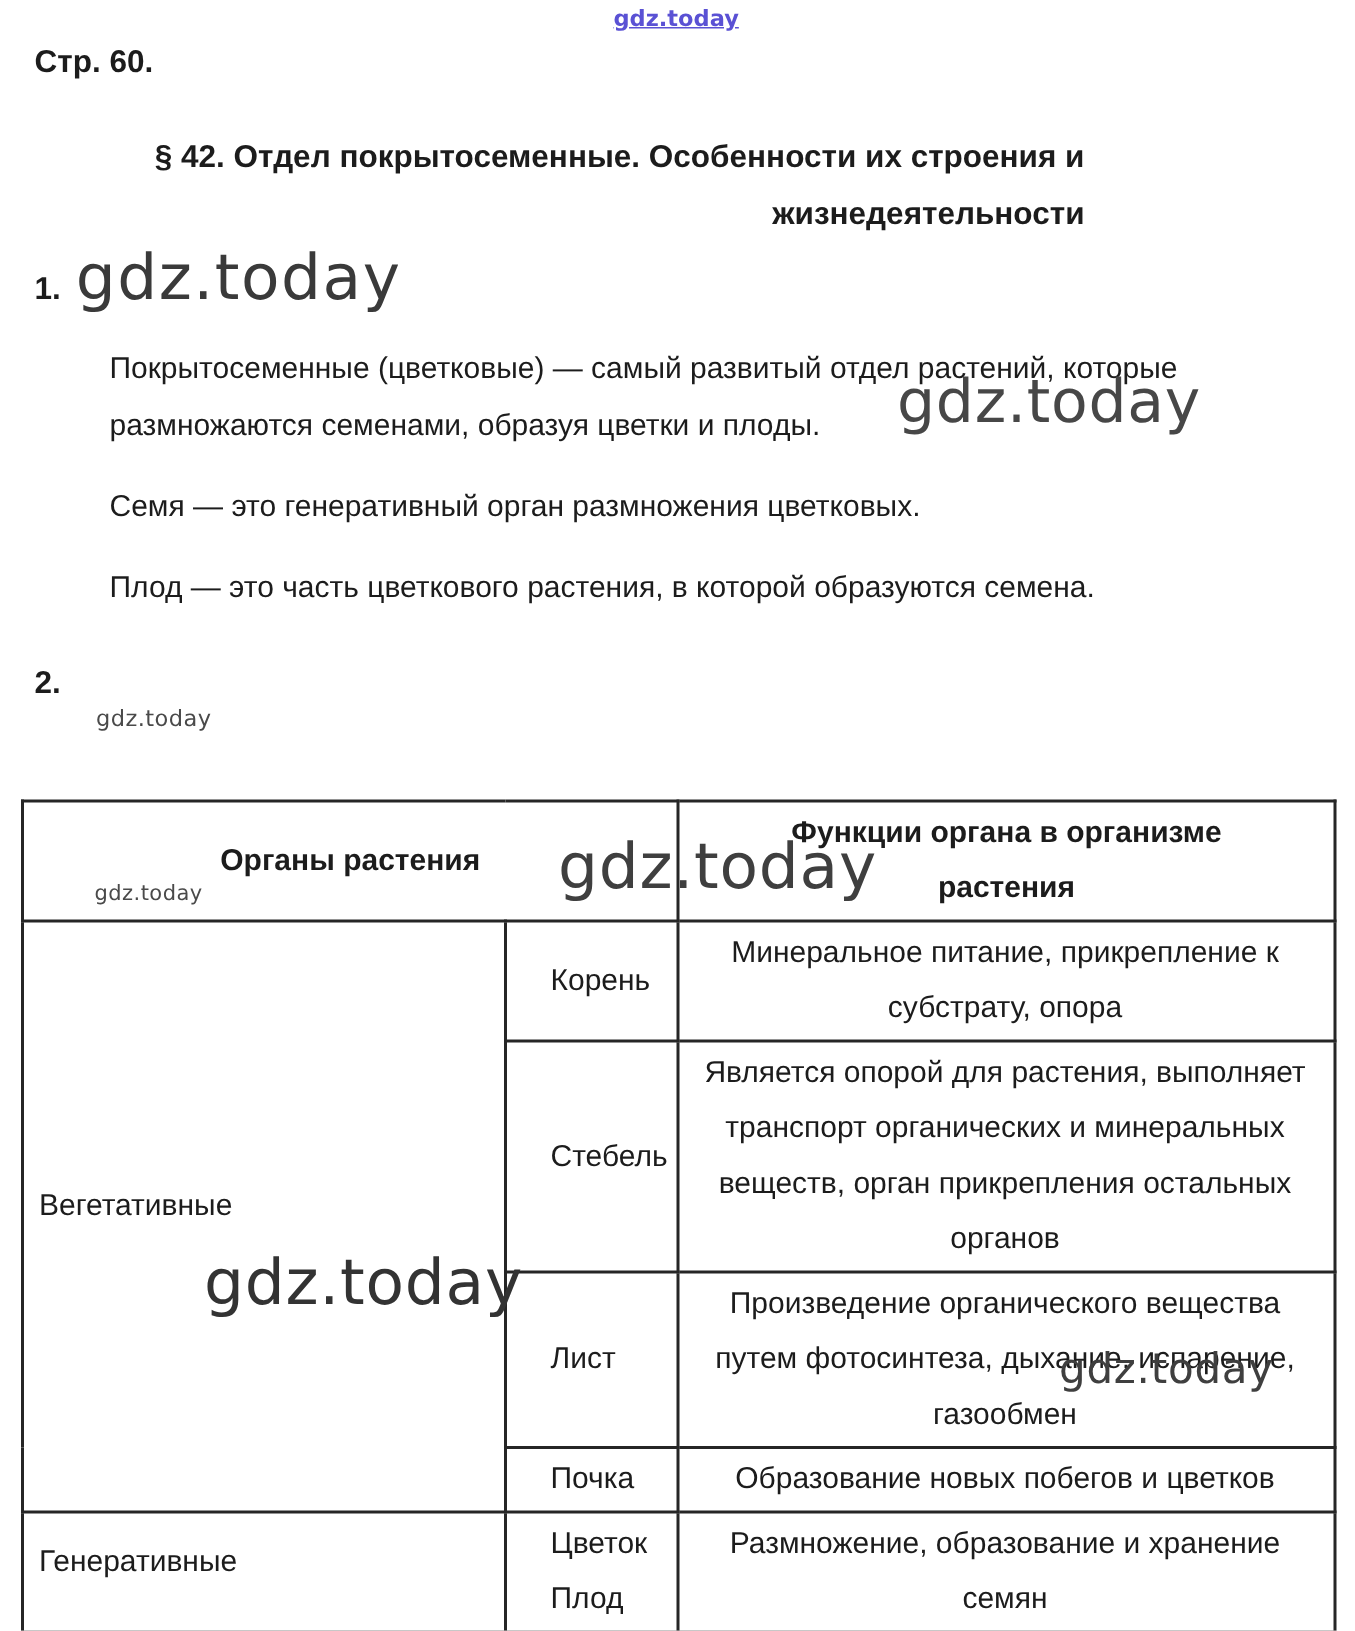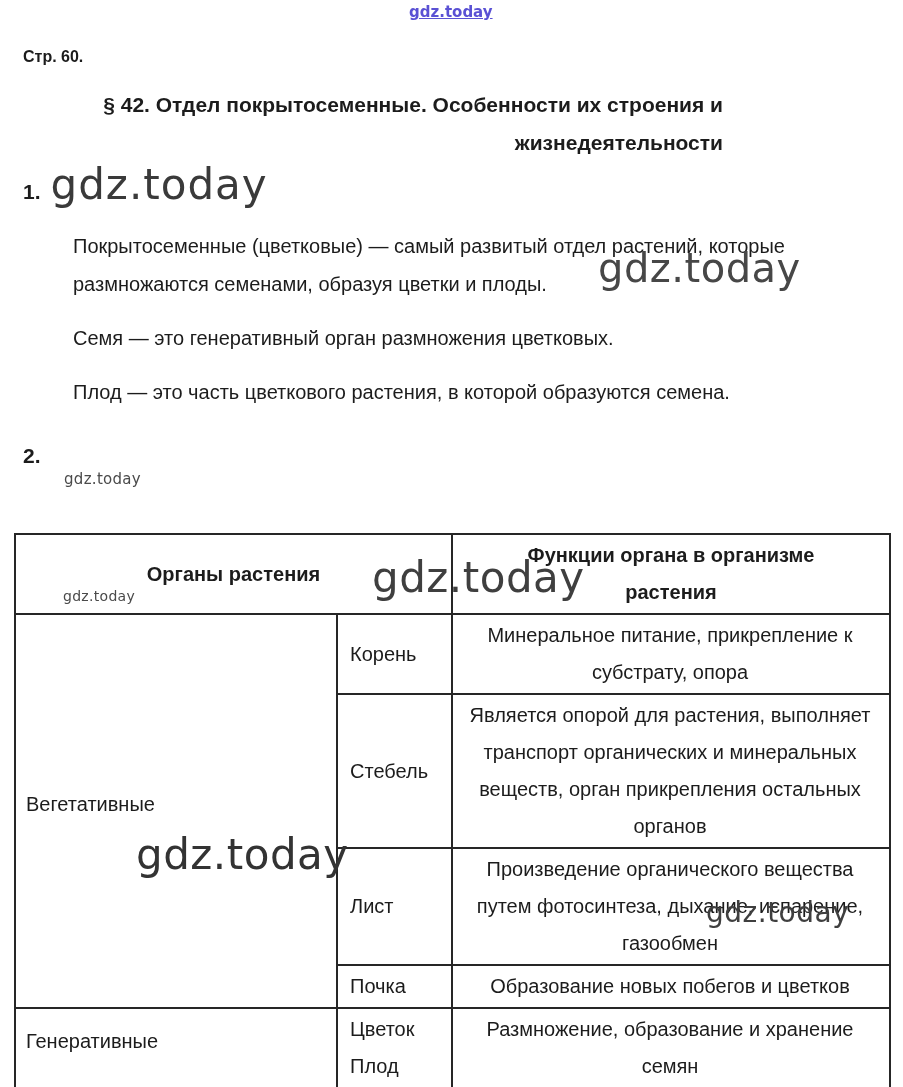--- a/index.html
+++ b/index.html
@@ -33,22 +33,22 @@
   .wm-inline-big { font-size: 42px; color: #3a3a3a; font-family: "DejaVu Sans", sans-serif; letter-spacing: 1px; }
   .wm-para   { left: 598px; top: 245px; font-size: 40px; color: #474747; }
   .wm-sm-1   { left: 64px;  top: 470px; font-size: 15px; color: #4a4a4a; letter-spacing: 0.3px; }
   .wm-thead  { left: 372px; top: 553px; font-size: 42px; color: #3f3f3f; }
   .wm-sm-2   { left: 63px;  top: 588px; font-size: 14px; color: #4a4a4a; letter-spacing: 0.3px; }
   .wm-veg    { left: 136px; top: 830px; font-size: 42px; color: #333333; }
   .wm-list   { left: 706px; top: 896px; font-size: 28px; color: #3f3f3f; }
 
   
   .page-label {
-    position: absolute; left: 23px; top: 48px;
-    font-size: 16px; font-weight: bold;
+    position: absolute; left: 23px; top: 30px;
+    font-size: 21px; font-weight: bold;
   }
   .section-title {
     position: absolute; left: 23px; top: 86px;
     width: 700px; font-size: 21px; font-weight: bold;
     line-height: 38px;
     text-align: right;
   }
   .answer1-head {
     position: absolute; left: 23px; top: 160px;
     display: inline-flex; align-items: baseline; gap: 10px;
@@ -80,21 +80,21 @@
     line-height: 37px;
     vertical-align: middle;
   }
   th.th-organs {
     font-weight: bold; text-align: center; padding: 2px 8px;
     vertical-align: middle;
   }
   th.th-functions { font-weight: bold; text-align: center; padding: 2px 8px; }
   .th-fn-inner { display: block; max-width: 345px; margin: 0 auto; }
   td.td-group { padding: 2px 8px 15px 10px; }
-  td.td-organ { padding: 2px 8px 2px 12px; }
+  td.td-organ { padding: 2px 8px 2px 29px; }
   td.td-fn    { padding: 2px 14px 2px 12px; text-align: center; }
   .pre { white-space: pre-line; }
 </style>
 </head>
 <body>
 
 <div class="page">
 
   <a class="wm-top" href="#">gdz.today</a>
 

